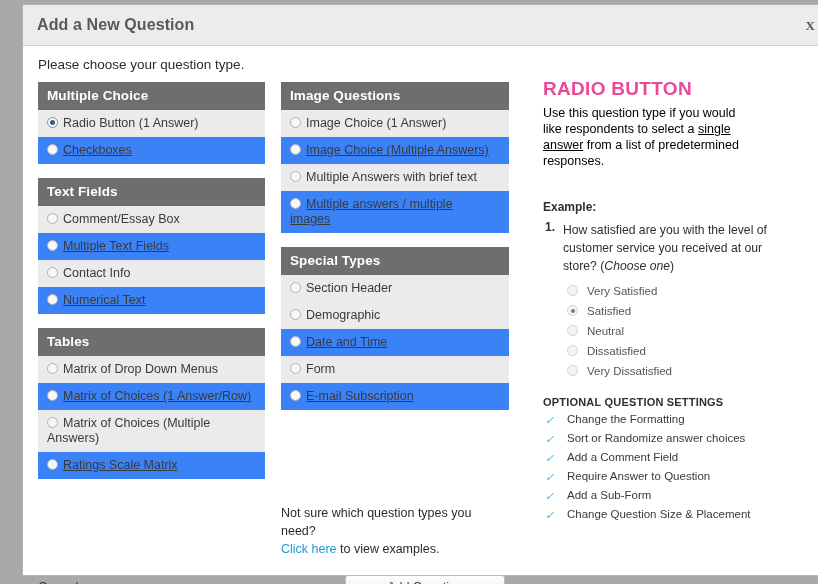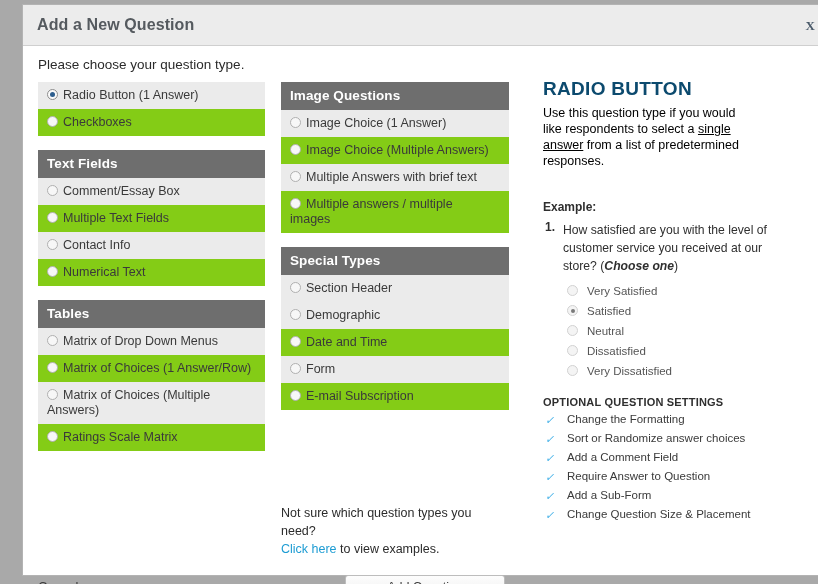--- a/index.html
+++ b/index.html
@@ -76,21 +76,21 @@
   }
   .opt {
     font-size: 12.5px;
     color: #3a3a3a;
     padding: 6px 13px 6px 9px;
     box-sizing: border-box;
     position: relative;
     line-height: 15px;
   }
   .opt.even { background: #ebebeb; }
-  .opt.odd  { background: #84cc16; }
+  .opt.odd  { background: #3b82f6; text-decoration: underline; }
 
   .radio {
     display: inline-block;
     width: 11px; height: 11px;
     border-radius: 50%;
     border: 1px solid #b0b0b0;
     background: #f7f7f7;
     box-sizing: border-box;
     vertical-align: -1px;
     margin-right: 5px;
@@ -104,21 +104,21 @@
     width: 5px; height: 5px;
     border-radius: 50%;
     background: #2d5e8e;
   }
   .opt .label { display: inline; }
 
   
   .rb-title {
     font-size: 19px;
     font-weight: bold;
-    color: #0c4a6e;
+    color: #ec4899;
     letter-spacing: 0.3px;
     margin: 0 0 5px 0;
   }
   .rb-desc {
     font-size: 12.5px;
     color: #000000;
     line-height: 16px;
     margin: 0;
     width: 212px;
   }
@@ -140,21 +140,21 @@
     left: 2px; top: 0;
     font-size: 12px;
     font-weight: bold;
     color: #2f2f2f;
   }
   .q-text {
     font-size: 12.2px;
     color: #2f2f2f;
     line-height: 15px;
   }
-  .q-text i { font-style: italic; font-weight: bold; }
+  .q-text i { font-style: italic; }
   .example-choices { margin-top: 10px; padding-left: 24px; }
   .ex-choice {
     font-size: 11.5px;
     color: #555555;
     line-height: 14px;
     margin-bottom: 6px;
   }
   .ex-radio {
     display: inline-block;
     width: 11px; height: 11px;
@@ -241,20 +241,21 @@
       <div class="title-text">Add a New Question</div>
       <div class="close-x">X</div>
     </div>
 
     <div class="body-area">
 
       <div class="instruction">Please choose your question type.</div>
 
       <div class="col1">
           <div class="group">
+            <div class="group-header">Multiple Choice</div>
             <div class="opt even"><span class="radio checked"></span><span class="label">Radio Button (1 Answer)</span></div>
             <div class="opt odd"><span class="radio"></span><span class="label">Checkboxes</span></div>
           </div>
           <div class="group">
             <div class="group-header">Text Fields</div>
             <div class="opt even"><span class="radio"></span><span class="label">Comment/Essay Box</span></div>
             <div class="opt odd"><span class="radio"></span><span class="label">Multiple Text Fields</span></div>
             <div class="opt even"><span class="radio"></span><span class="label">Contact Info</span></div>
             <div class="opt odd"><span class="radio"></span><span class="label">Numerical Text</span></div>
           </div>

